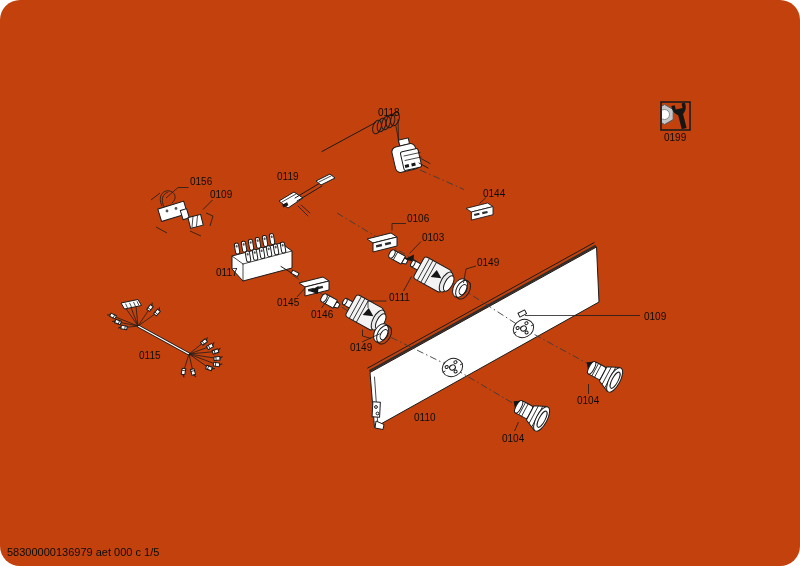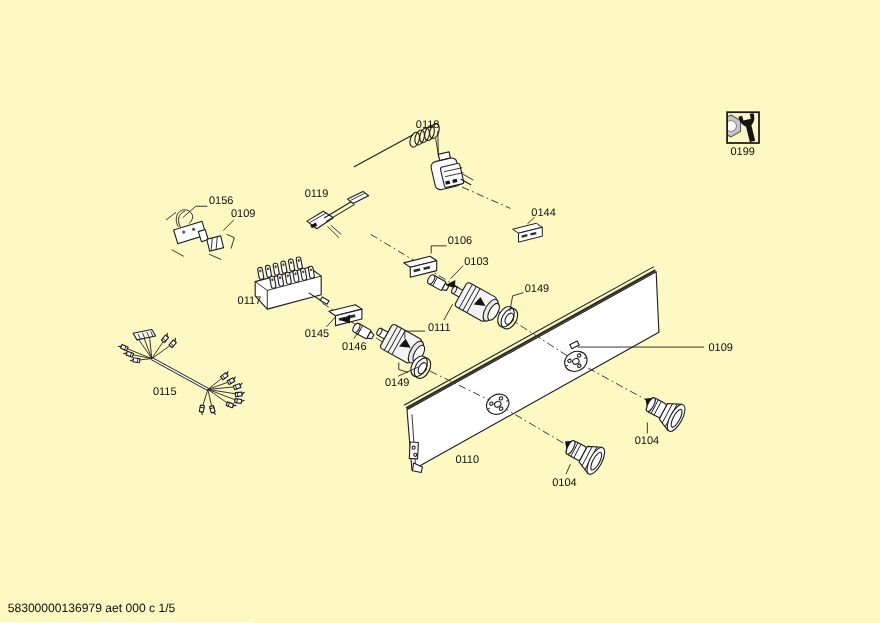--- a/index.html
+++ b/index.html
@@ -1,17 +1,17 @@
 <!DOCTYPE html>
 <html><head>
 <meta charset="utf-8">
 <style>
   html,body{margin:0;padding:0;background:#fff;}
-  .page{position:relative;width:800px;height:566px;background:#fef9c3;overflow:hidden;
-        font-family:"Liberation Sans",sans-serif;}
+  .page{position:relative;width:800px;height:566px;background:#c2410c;overflow:hidden;
+        font-family:"Liberation Sans",sans-serif;border-radius:20px;}
   svg .ln{stroke:#1c1c1c;stroke-width:1;fill:none;stroke-linecap:round;stroke-linejoin:round}
   svg .thin{stroke-width:.8}
   svg .f{fill:#ffffff;stroke:#1c1c1c;stroke-width:1;stroke-linejoin:round}
   svg .fg{fill:#f3f3f3;stroke:#1c1c1c;stroke-width:1;stroke-linejoin:round}
   svg .fg2{fill:#e9e9e9;stroke:#1c1c1c;stroke-width:1}
   svg .nf{fill:none;stroke:#1c1c1c;stroke-width:1}
   svg .dk{fill:#151515;stroke:none}
   svg .dkg{fill:#555;stroke:none}
   svg .slot{fill:#2d2d2d;stroke:none}
   svg .axis{fill:none;stroke:#3c3c3c;stroke-width:.9;stroke-dasharray:7 3 1.5 3}

